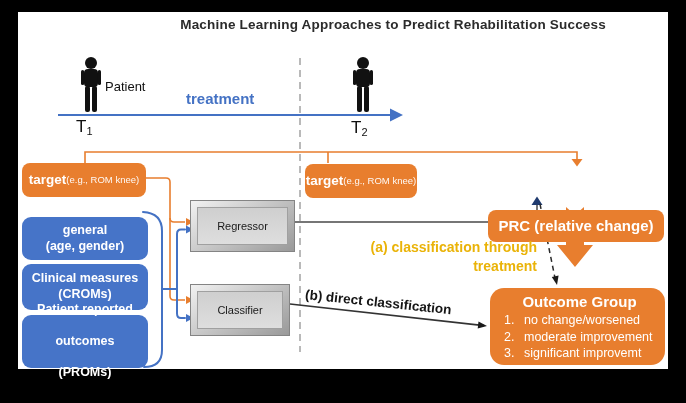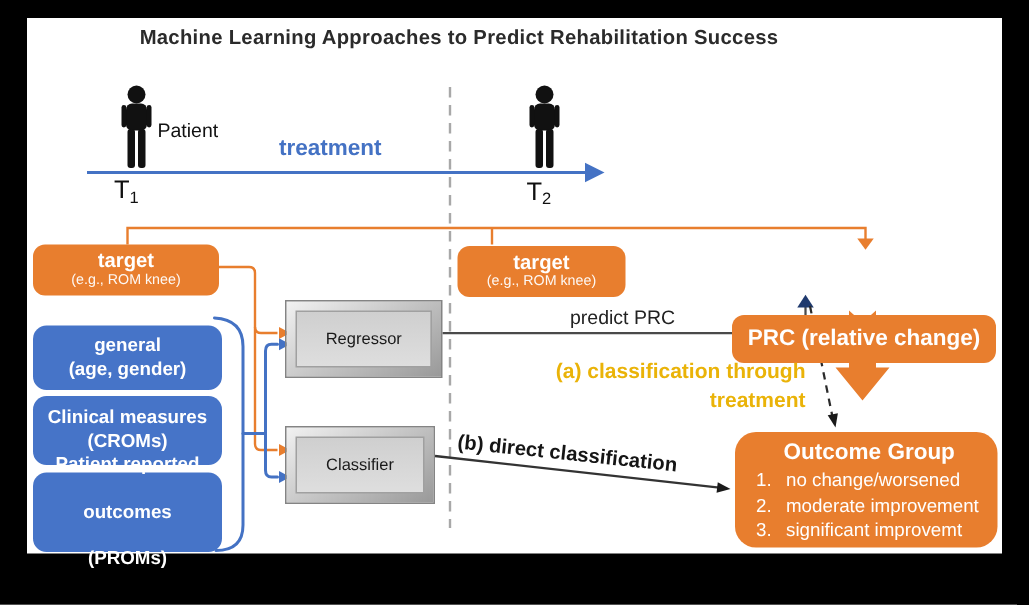--- a/index.html
+++ b/index.html
@@ -5,28 +5,28 @@
   :root{
     --orange:#E87E2E; --blue:#4674C8; --blue-line:#4472C4;
     --gray-face:#D7D7D7; --ink:#1F1F1F; --divider:#A8A8A8; --navy:#1F3A6E;
   }
   *{margin:0;padding:0;box-sizing:border-box;}
   body{font-family:"Liberation Sans",sans-serif;background:#444;}
   .screen{position:relative;width:686px;height:403px;background:#000;overflow:hidden;}
   .canvas{position:absolute;left:18px;top:12px;width:650px;height:357px;background:#fff;}
   .overlay{position:absolute;left:0;top:0;width:686px;height:403px;pointer-events:none;}
   .abs{position:absolute;}
-  .title{left:18px;top:17px;width:576px;text-align:center;font-size:13.5px;font-weight:600;color:#2b2b2b;letter-spacing:.2px;}
+  .title{left:30px;top:17px;width:576px;text-align:right;font-size:13.5px;font-weight:600;color:#2b2b2b;letter-spacing:.2px;}
   .plabel{left:105px;top:79px;font-size:13px;color:#111;font-weight:500;}
   .treat{left:186px;top:90px;font-size:15px;color:var(--blue-line);font-weight:600;}
   .tmark{font-size:17px;color:#101010;font-weight:500;}
   .tmark .sub{font-size:11px;vertical-align:-3px;}
   .t1{left:76px;top:117px;}
   .t2{left:351px;top:118px;}
-  .obox{background:var(--orange);color:#fff;border-radius:8px;display:flex;flex-direction:column;align-items:center;justify-content:center;line-height:1.1;}
+  .obox{background:var(--orange);color:#fff;border-radius:8px;display:flex;flex-direction:row;align-items:center;justify-content:center;line-height:1.1;}
   .obox .t{font-size:13.5px;font-weight:600;}
   .obox .s{font-size:9.5px;font-weight:400;opacity:.95;}
   .target1{left:22px;top:163px;width:124px;height:34px;}
   .target2{left:305px;top:164px;width:112px;height:34px;}
   .prc{left:488px;top:166px;width:176px;height:32px;font-size:15px;font-weight:700;margin-top:44px;}
   .box3d{border:1px solid #848484;background:linear-gradient(145deg,#f2f2f2 0%,#c9c9c9 45%,#999 100%);padding:6px;}
   .face{width:100%;height:100%;background:linear-gradient(180deg,#cfcfcf,#dedede);border:1px solid #a0a0a0;display:flex;align-items:center;justify-content:center;font-size:11px;color:#1a1a1a;}
   .regressor{left:190px;top:200px;width:105px;height:52px;}
   .classifier{left:190px;top:284px;width:100px;height:52px;}
   .bbox{background:var(--blue);color:#fff;border-radius:9px;display:flex;flex-direction:column;align-items:center;justify-content:center;line-height:1.25;font-size:12.5px;font-weight:600;text-align:center;}
@@ -142,21 +142,20 @@
   <div class="abs bbox feat2">
     <span>Clinical measures</span>
     <span>(CROMs)</span>
   </div>
   <div class="abs bbox feat3">
     <span>Patient reported</span>
     <span>outcomes</span>
     <span>(PROMs)</span>
   </div>
 
-  <div class="abs predict">predict PRC</div>
 
   <div class="abs patha">
     <div>(a) classification through</div>
     <div>treatment</div>
   </div>
 
   <div class="abs pathb">(b) direct classification</div>
 
   <div class="abs outcome">
     <div class="ot">Outcome Group</div>

